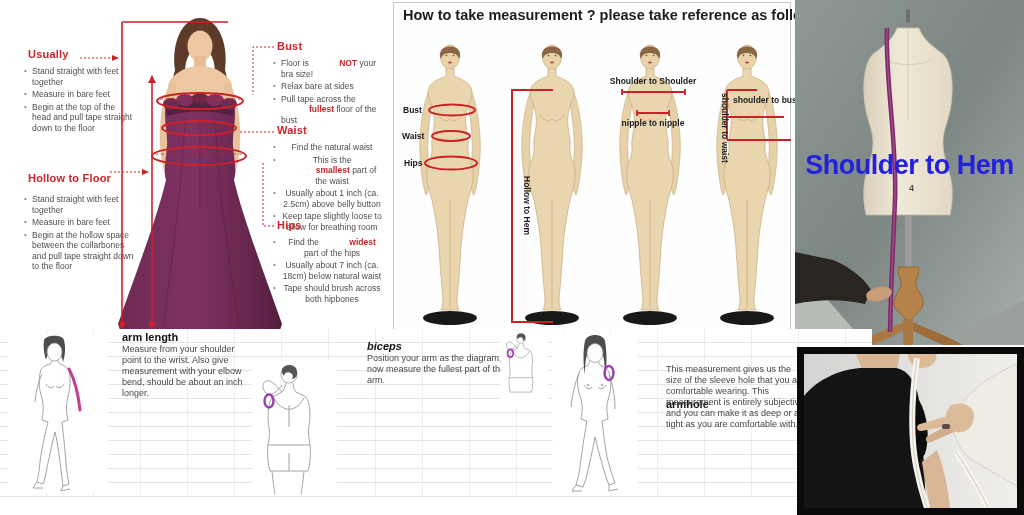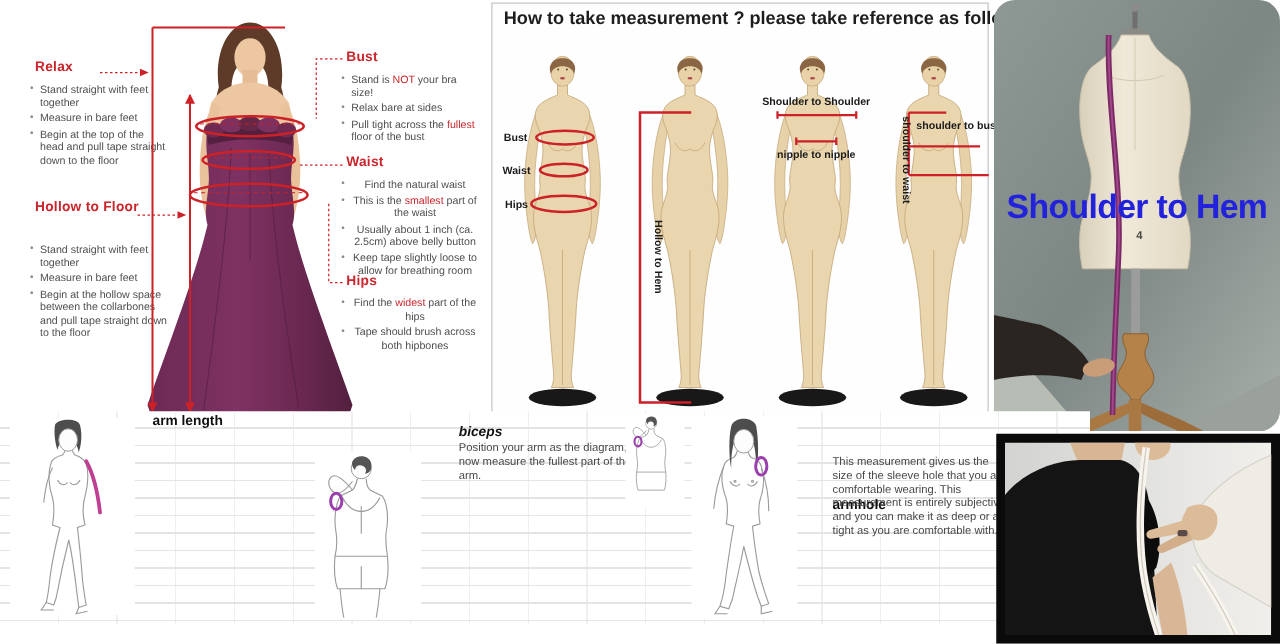--- a/index.html
+++ b/index.html
@@ -8,31 +8,31 @@
   #stage { position:relative; width:1024px; height:515px; background:#fff; }
 
   .abs { position:absolute; }
 
   
   .sec-title { color:#c9252b; font-weight:bold; font-size:11px; letter-spacing:.2px; }
   ul.blist { list-style:none; width:110px; }
   ul.blist li { position:relative; padding-left:8px; font-size:8.5px; line-height:10.5px;
                 color:#4f4f4f; margin-bottom:2px; }
   ul.blist li::before { content:"•"; position:absolute; left:0; top:0; color:#8a8a8a; font-size:8px; }
-  ul.blist .hl { color:#c9252b; font-weight:normal; }
+  ul.blist .hl { color:#c9252b; font-weight:bold;margin-left:28px; }
 
   
   #middle-panel { left:393px; top:2px; width:398px; height:340px;
                   border:1px solid #c6c6c6; background:#fefefe; }
   #middle-title { left:403px; top:7px; font-size:14.5px; font-weight:600; color:#1d1d1d; }
 
   svg text { font-family:"Liberation Sans", sans-serif; }
 
   
-  #form-photo { left:795px; top:0; width:229px; height:345px; overflow:hidden;border-radius:17px; }
+  #form-photo { left:795px; top:0; width:229px; height:345px; overflow:hidden; }
   #shoulder-hem-caption { left:2px; top:150px; width:225px; text-align:center;
        font-size:27px; font-weight:bold; letter-spacing:-0.5px; color:#2222dd; }
   #form-size { left:114px; top:183px; font-size:9px; font-weight:bold; color:#4a4a44; }
 
   
   #bottom-strip { left:0; top:329px; width:872px; height:170px; background:#fff;
      background-image:
        repeating-linear-gradient(to bottom, transparent 0 13px, #e4e4e4 13px 14px),
        repeating-linear-gradient(to right, transparent 0 46px, #efefef 46px 47px); }
   .bot-title { font-size:11px; font-weight:bold; color:#111; }
@@ -72,52 +72,53 @@
     <g>
       <path d="M60,98 C70,88 120,88 130,98 L128,108 C110,102 80,102 62,108 Z" fill="#55203f"></path>
       <ellipse cx="66" cy="96" rx="8" ry="6" fill="#6e2a52"></ellipse>
         <ellipse cx="80" cy="92" rx="9" ry="6" fill="#7c3160"></ellipse>
       <ellipse cx="95" cy="91" rx="9" ry="6" fill="#682747"></ellipse>
         <ellipse cx="110" cy="92" rx="9" ry="6" fill="#7c3160"></ellipse>
       <ellipse cx="124" cy="96" rx="8" ry="6" fill="#6e2a52"></ellipse>
     </g>
   </svg>
 
-  <div class="abs sec-title" style="left:28px; top:48px;">Relax</div>
+  <div class="abs sec-title" style="left:28px; top:48px;">Usually</div>
   <ul class="abs blist" style="left:24px; top:66px;">
       <li><span>Stand straight with feet together</span></li>
       <li><span>Measure in bare feet</span></li>
       <li><span>Begin at the top of the head and pull tape straight down to the floor</span></li>
     </ul>
 
-  <div class="abs sec-title" style="left:28px; top:160px;">Hollow to Floor</div>
+  <div class="abs sec-title" style="left:28px; top:172px;">Hollow to Floor</div>
   <ul class="abs blist" style="left:24px; top:194px;">
       <li><span>Stand straight with feet together</span></li>
       <li><span>Measure in bare feet</span></li>
       <li><span>Begin at the hollow space between the collarbones and pull tape straight down to the floor</span></li>
     </ul>
 
   <div class="abs sec-title" style="left:277px; top:40px;">Bust</div>
   <ul class="abs blist" style="left:273px; top:58px;">
-      <li><span>Stand is </span><span class="hl">NOT</span><span> your bra size!</span></li>
+      <li><span>Floor is </span><span class="hl">NOT</span><span> your bra size!</span></li>
       <li><span>Relax bare at sides</span></li>
-      <li><span>Pull tight across the </span><span class="hl">fullest</span><span> floor of the bust</span></li>
+      <li><span>Pull tape across the </span><span class="hl">fullest</span><span> floor of the bust</span></li>
     </ul>
 
   <div class="abs sec-title" style="left:277px; top:124px;">Waist</div>
   <ul class="abs blist" style="left:273px; top:142px;text-align:center;">
       <li><span>Find the natural waist</span></li>
       <li><span>This is the </span><span class="hl">smallest</span><span> part of the waist</span></li>
       <li><span>Usually about 1 inch (ca. 2.5cm) above belly button</span></li>
       <li><span>Keep tape slightly loose to allow for breathing room</span></li>
     </ul>
 
   <div class="abs sec-title" style="left:277px; top:219px;">Hips</div>
   <ul class="abs blist" style="left:273px; top:237px;text-align:center;">
       <li><span>Find the </span><span class="hl">widest</span><span> part of the hips</span></li>
+      <li><span>Usually about 7 inch (ca. 18cm) below natural waist</span></li>
       <li><span>Tape should brush across both hipbones</span></li>
     </ul>
 
   <div class="abs" id="middle-panel"></div>
   <div class="abs" id="middle-title">How to take measurement ?  please take reference as follows :</div>
 
   <svg width="0" height="0" style="position:absolute">
     <defs>
       <g id="mannequin">
         <ellipse cx="45" cy="276" rx="27" ry="7" fill="#181818"></ellipse>
@@ -250,20 +251,21 @@
         <path d="M38,50 C40,54 44,55 46,52 M56,50 C54,54 50,55 48,52"></path>
         <path d="M34,40 C30,48 28,58 27,68"></path>
         <path d="M29,148 L25,154 L35,154 M55,152 L53,157 L62,155"></path>
       </g>
       <path d="M36,6 C38,1 54,0 56,6 C58,14 57,22 55,28 C54,16 40,14 38,26 C36,20 35,12 36,6 Z" fill="#4d4d4d"></path>
       <ellipse cx="46.5" cy="18" rx="7.5" ry="9" fill="#fdfdfd" stroke="#9a9a9a" stroke-width="0.8"></ellipse>
       <path d="M61,35 C66,44 70,58 72,76" stroke="#bf3f92" stroke-width="3" fill="none" stroke-linecap="round"></path>
     </svg>
 
     <div class="abs bot-title" style="left:122px; top:2px;">arm length</div>
+    <div class="abs bot-body" style="left:122px; top:15px; width:134px;">Measure from your shoulder point to the wrist. Also give measurement with your elbow bend, should be about an inch longer.</div>
 
     <svg class="abs" style="left:252px; top:32px;" width="85" height="135" viewBox="0 0 85 135">
       <rect width="85" height="135" fill="#ffffff"></rect>
       <g stroke="#9a9a9a" stroke-width="0.9" fill="none">
         <path d="M34,22 C33,26 32,29 30,31 L20,36 C16,44 15,56 17,66 C18,74 17,80 16,84 L58,84 C57,78 56,72 57,64 C59,54 58,42 54,36 L44,31 C42,29 41,26 41,22"></path>
         <path d="M22,37 C30,52 44,52 52,37 M37,44 L37,66"></path>
         <path d="M30,31 C24,24 18,18 14,20 C10,22 10,28 14,32 C18,36 24,32 30,24"></path>
         <path d="M16,84 C15,94 16,104 18,110 L56,110 C58,104 59,94 58,84 M37,92 L37,110"></path>
         <path d="M20,110 C21,120 22,128 23,133 M52,110 C51,120 50,128 49,133"></path>
       </g>

